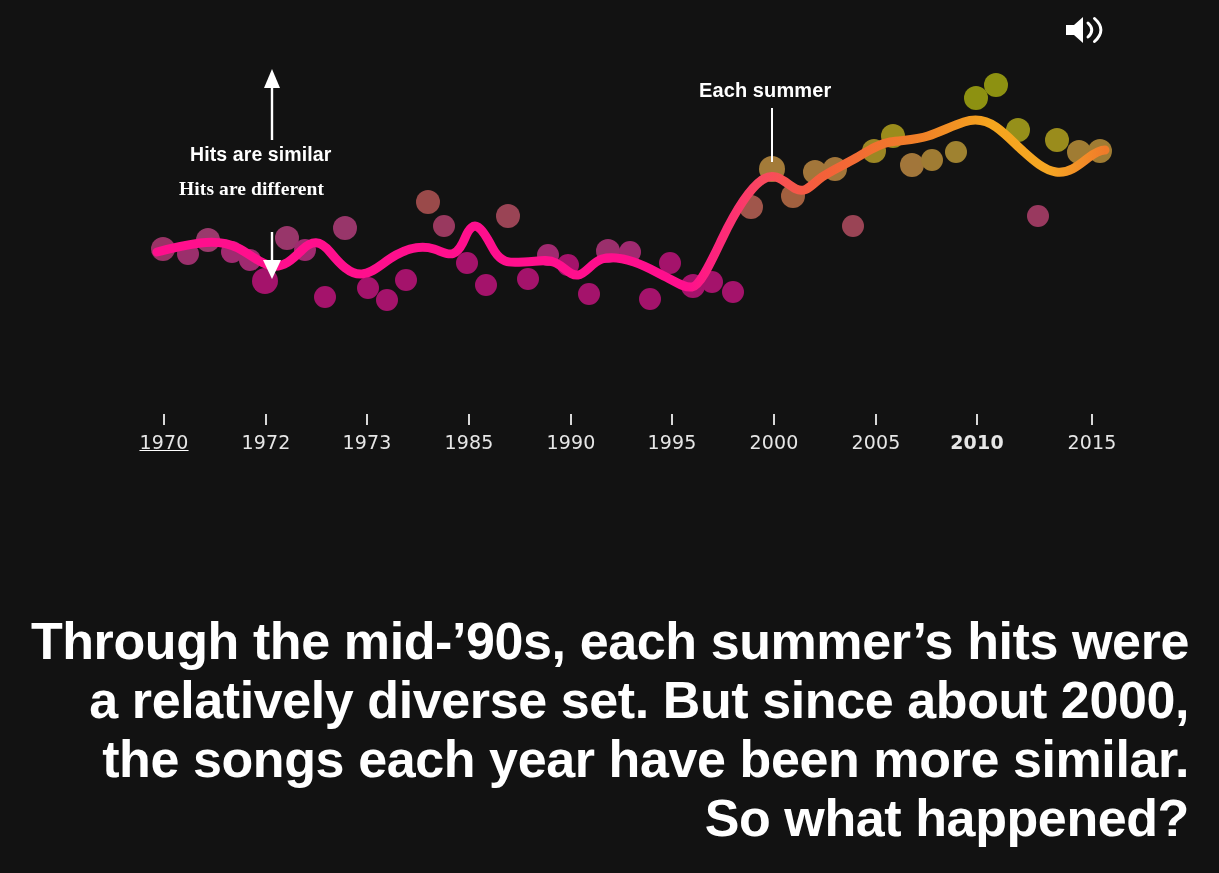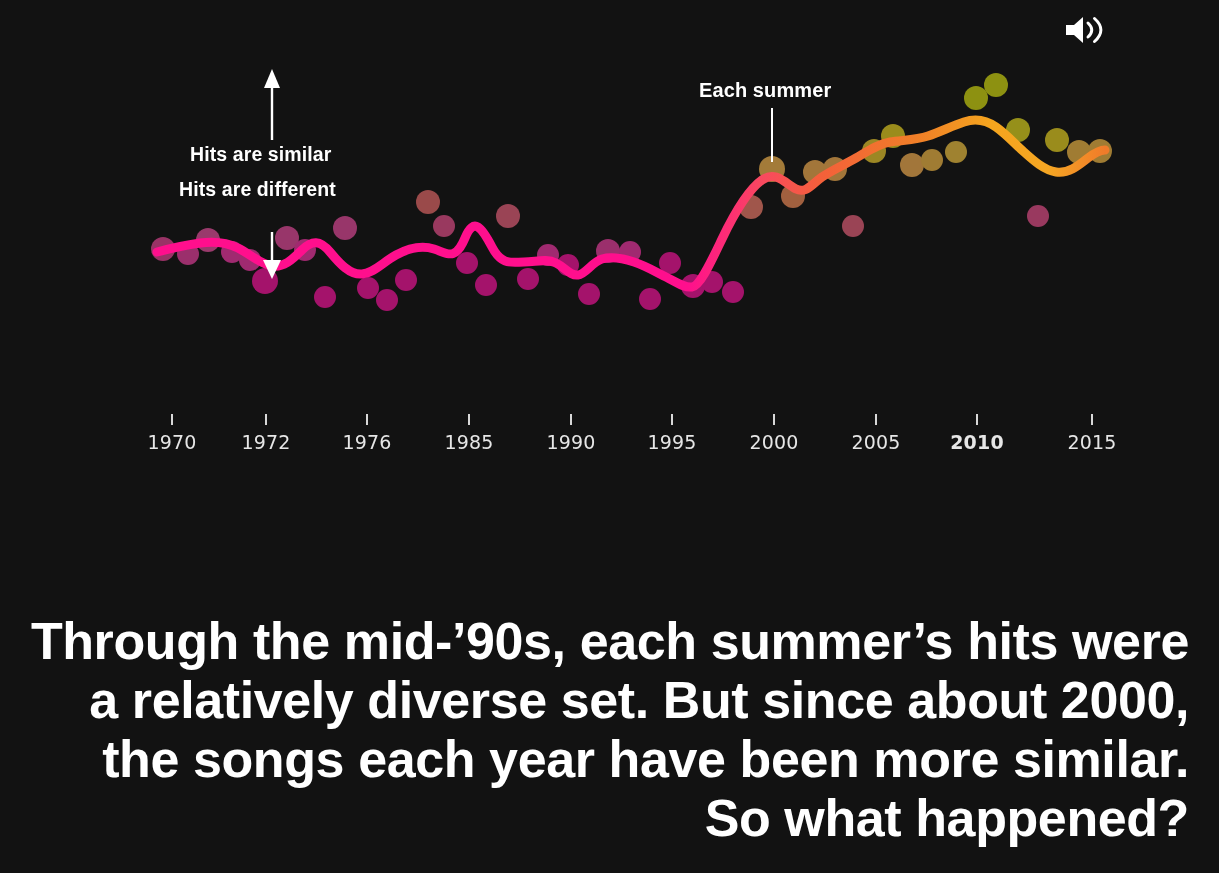--- a/index.html
+++ b/index.html
@@ -55,20 +55,21 @@
     white-space: nowrap;
     letter-spacing: 0.1px;
   }
   #anno-similar {
     left: 190px;
     top: 143px;
   }
   #anno-different {
     left: 179px;
     top: 178px;
+    font-family: Liberation Serif, serif;
   }
   #anno-each-summer {
     left: 699px;
     top: 79px;
     font-size: 20px;
     text-align: right;
   }
 
   
   .tick-group {
@@ -201,31 +202,31 @@
       <g>
         <line x1="772" y1="108" x2="772" y2="162" stroke="#ffffff" stroke-width="2"></line>
       </g>
     </svg>
 
     <div class="annotation-label" id="anno-similar">Hits are similar</div>
     <div class="annotation-label" id="anno-different">Hits are different</div>
     <div class="annotation-label" id="anno-each-summer">Each summer</div>
 
     <div id="axis-layer">
-        <div class="tick-group" style="left: 172px;">
+        <div class="tick-group" style="left: 164px; text-decoration: underline;">
           <div class="tick-mark"></div>
           <div class="tick-label">1970</div>
         </div>
         <div class="tick-group" style="left: 266px;">
           <div class="tick-mark"></div>
           <div class="tick-label">1972</div>
         </div>
         <div class="tick-group" style="left: 367px;">
           <div class="tick-mark"></div>
-          <div class="tick-label">1976</div>
+          <div class="tick-label">1973</div>
         </div>
         <div class="tick-group" style="left: 469px;">
           <div class="tick-mark"></div>
           <div class="tick-label">1985</div>
         </div>
         <div class="tick-group" style="left: 571px;">
           <div class="tick-mark"></div>
           <div class="tick-label">1990</div>
         </div>
         <div class="tick-group" style="left: 672px;">

